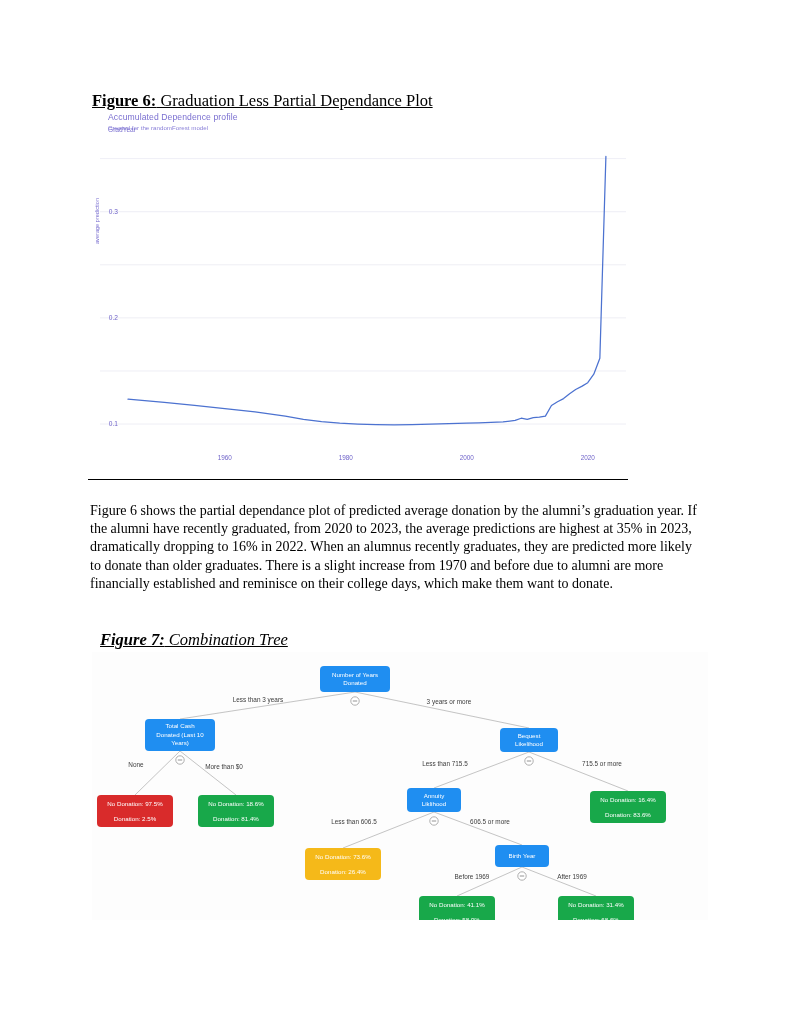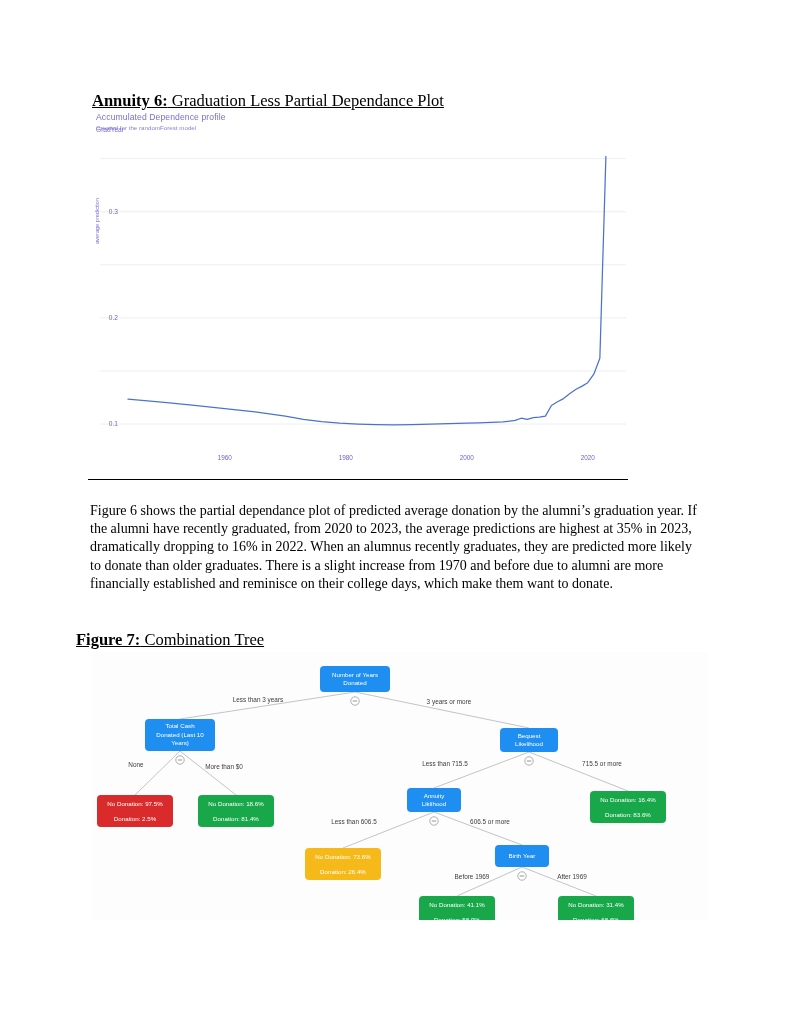--- a/index.html
+++ b/index.html
@@ -36,21 +36,21 @@
   
   #figure6-block {
     position: absolute;
     left: 88px;
     top: 112px;
     width: 540px;
     height: 368px;
   }
   .chart-titles {
     position: absolute;
-    left: 8px;
+    left: 20px;
     top: 0px;
     font-family: "Liberation Sans", sans-serif;
     color: #7a6fd0;
   }
   .chart-title-main {
     font-size: 8.6px;
     letter-spacing: .1px;
     white-space: nowrap;
   }
   .chart-subtitle-stack {
@@ -169,21 +169,21 @@
   }
   .collapse-bar {
     stroke: #7a7a7a;
     stroke-width: .8;
   }
 </style>
 </head>
 <body>
 
 <div class="fig-heading" id="fig6-heading" style="left:92px; top:92px;">
-  <span class="fig-label">Annuity 6:</span><span class="fig-title"> Graduation Less Partial Dependance Plot</span>
+  <span class="fig-label">Figure 6:</span><span class="fig-title"> Graduation Less Partial Dependance Plot</span>
 </div>
 
 <div id="figure6-block">
 
   <div class="chart-titles">
     <div class="chart-title-main">Accumulated Dependence profile</div>
     <div class="chart-subtitle-stack">
       <div class="chart-subtitle sub-a">Created for the randomForest model</div>
       <div class="chart-subtitle sub-b">GradYear</div>
     </div>
@@ -215,21 +215,21 @@
       <div class="xtick" style="left: 237.778px; top: 342px;">1980</div>
       <div class="xtick" style="left: 358.765px; top: 342px;">2000</div>
       <div class="xtick" style="left: 479.753px; top: 342px;">2020</div>
     </div>
 </div>
 
 <div class="hrule"></div>
 
 <p id="figure6-caption">Figure 6 shows the partial dependance plot of predicted average donation by the alumni’s graduation year. If the alumni have recently graduated, from 2020 to 2023, the average predictions are highest at 35% in 2023, dramatically dropping to 16% in 2022. When an alumnus recently graduates, they are predicted more likely to donate than older graduates. There is a slight increase from 1970 and before due to alumni are more financially established and reminisce on their college days, which make them want to donate.</p>
 
-<div class="fig-heading" id="fig7-heading" style="left:76px; top:631px;">
+<div class="fig-heading" id="fig7-heading" style="left:100px; top:631px;font-style:italic;">
   <span class="fig-label">Figure 7:</span><span class="fig-title"> Combination Tree</span>
 </div>
 
 <div id="figure7-block">
   <svg id="tree-svg" width="616" height="268" viewBox="0 0 616 268">
     <g id="tree-edges">
         <line x1="263" y1="40" x2="88" y2="67" class="edge-line"></line>
         <line x1="263" y1="40" x2="437" y2="76" class="edge-line"></line>
         <line x1="88" y1="99" x2="43" y2="143" class="edge-line"></line>
         <line x1="88" y1="99" x2="144" y2="143" class="edge-line"></line>

